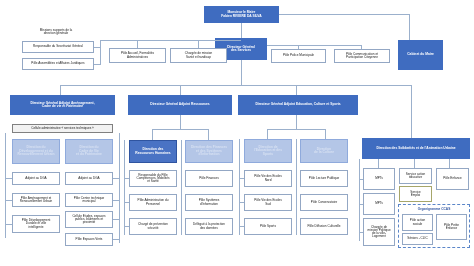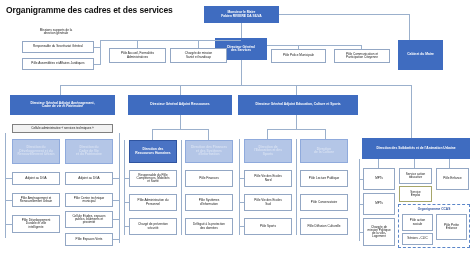--- a/index.html
+++ b/index.html
@@ -109,21 +109,20 @@
     color: #2f54a0;
     font-weight: bold;
     text-align: center;
   }
 </style>
 </head>
 <body>
 
 <div id="chart">
 
-  <div class="title">Organigramme des cadres et des services</div>
 
   <div class="node n-dark" style="left:204px; top:6px; width:75px; height:17px; flex-direction:column;">
     <span>Monsieur le Maire</span>
     <span>Fabien RIVIERE DA SILVA</span>
   </div>
 
   <div class="conn v" style="left:241px; top:23px; height:15px;"></div>
 
   <div class="conn h" style="left:279px; top:14px; width:130px;"></div>
   <div class="conn v" style="left:409px; top:14px; height:26px;"></div>

